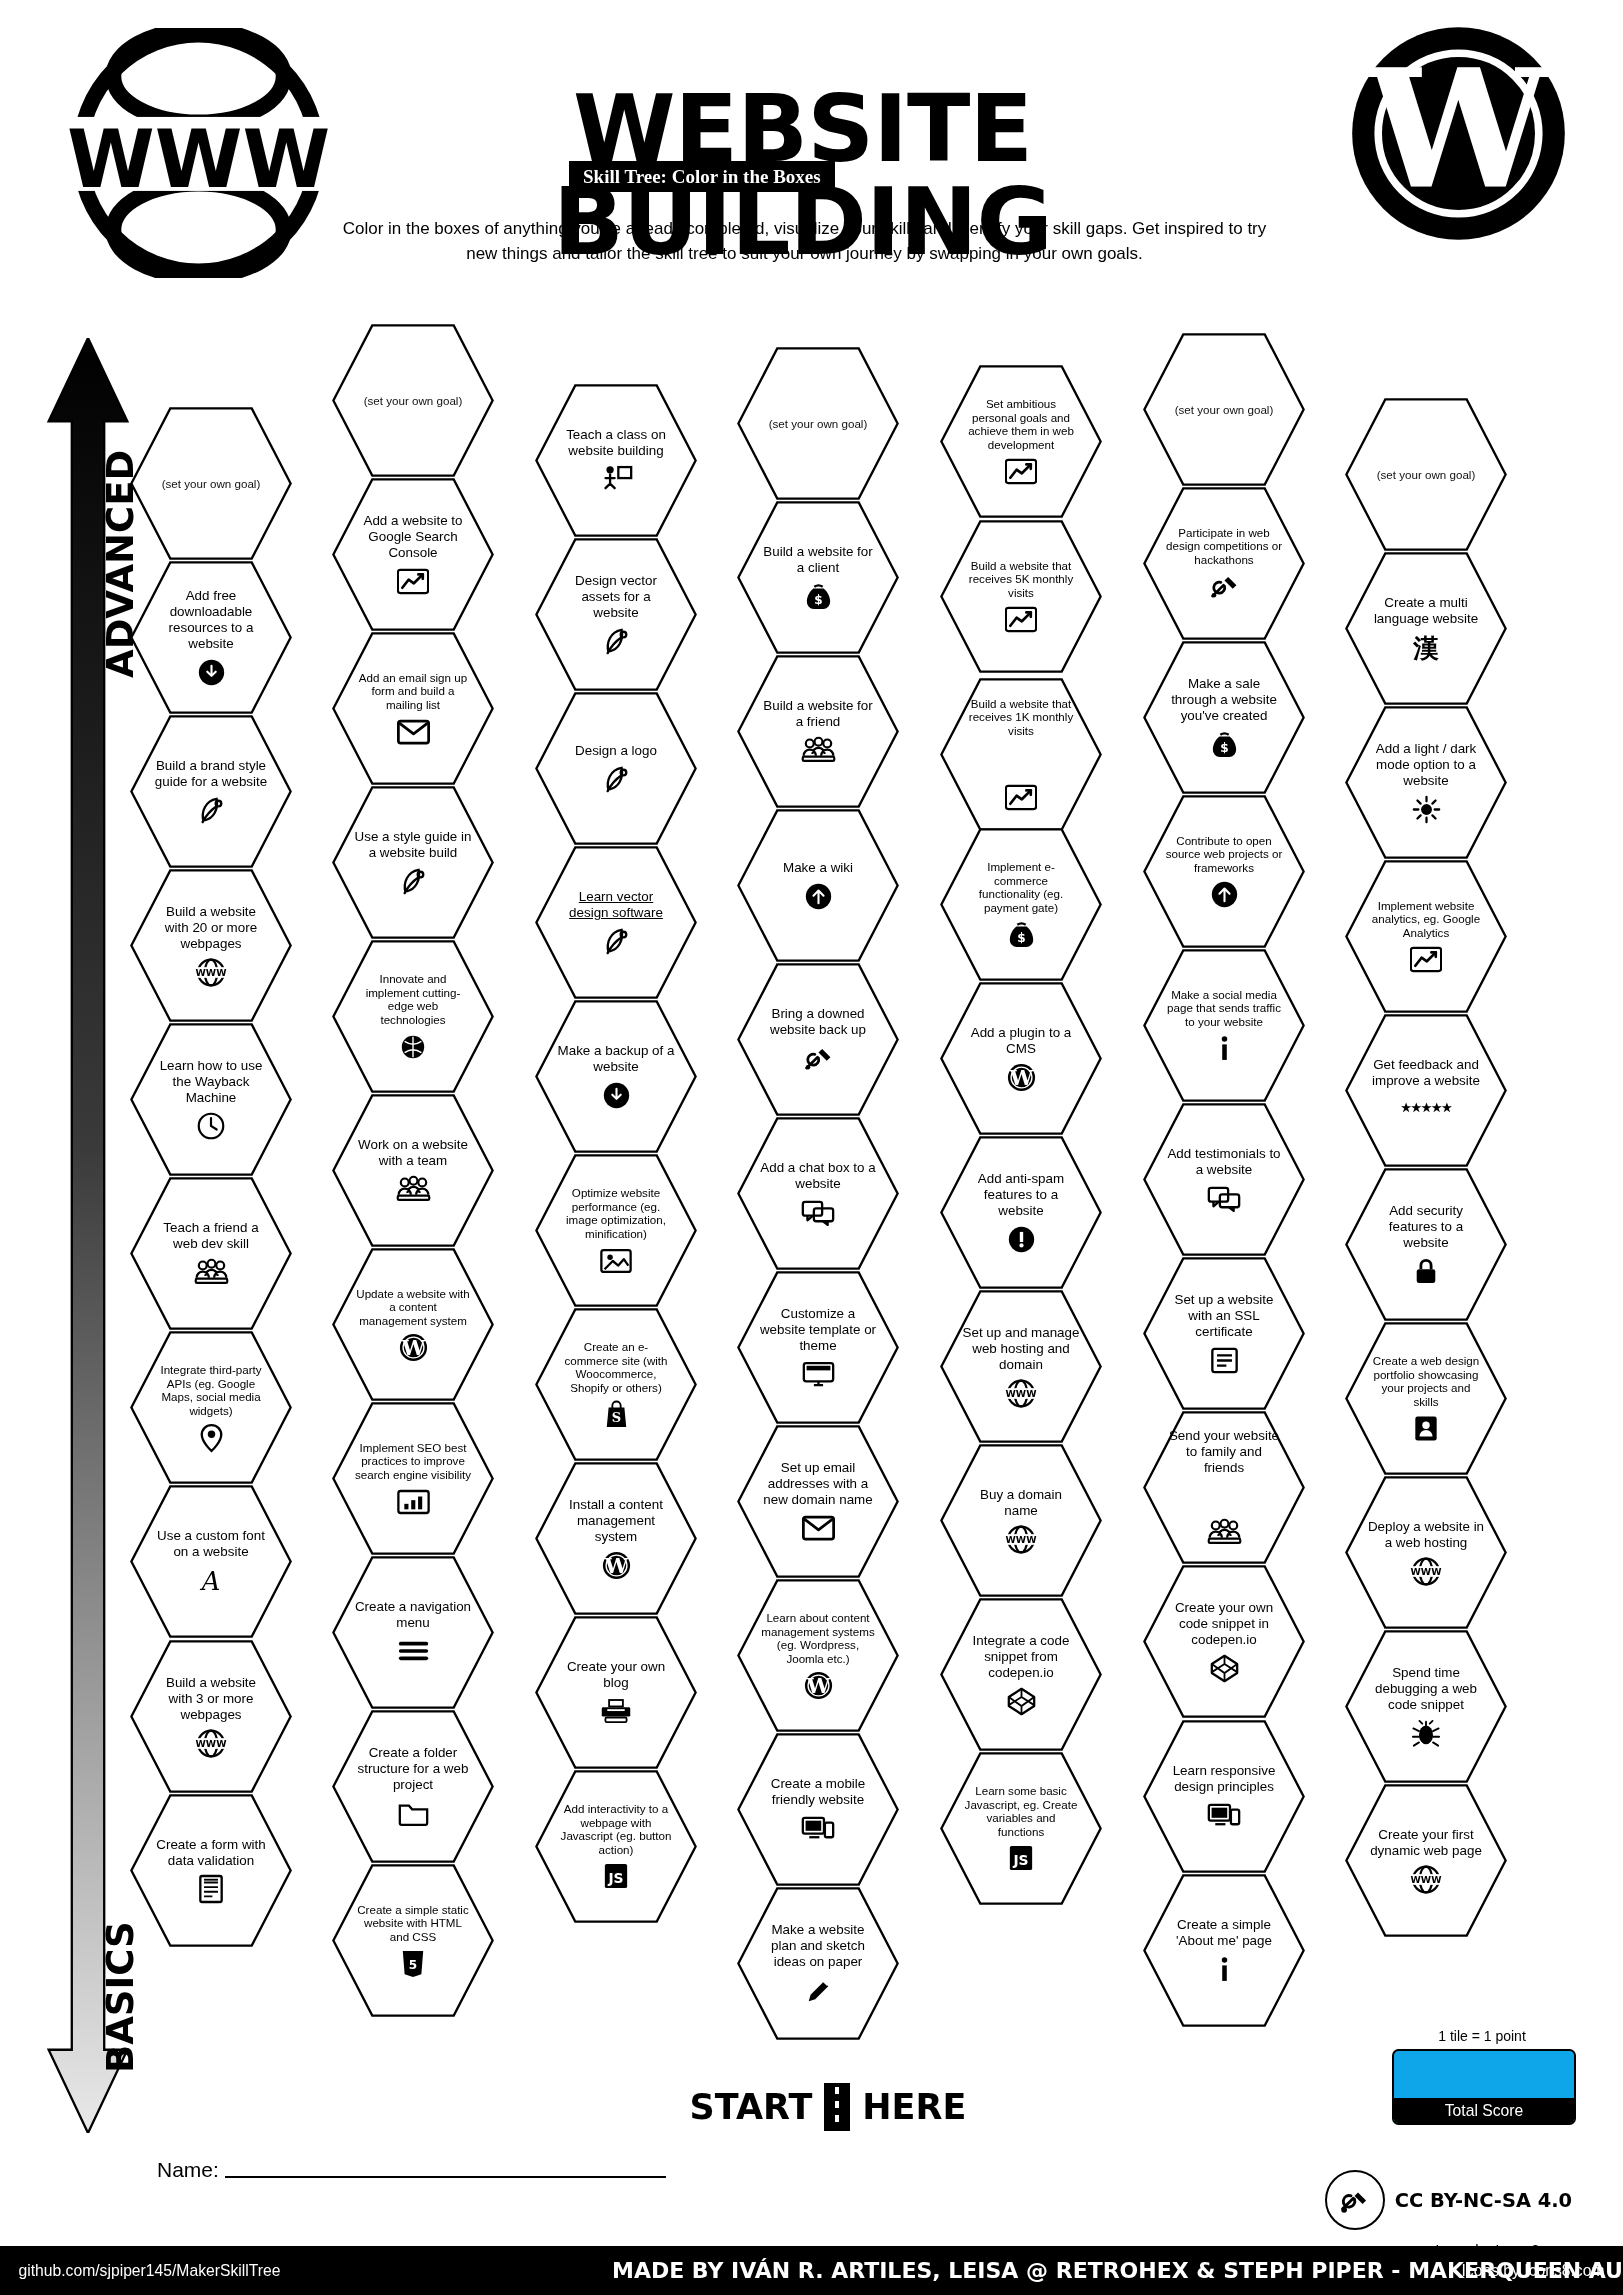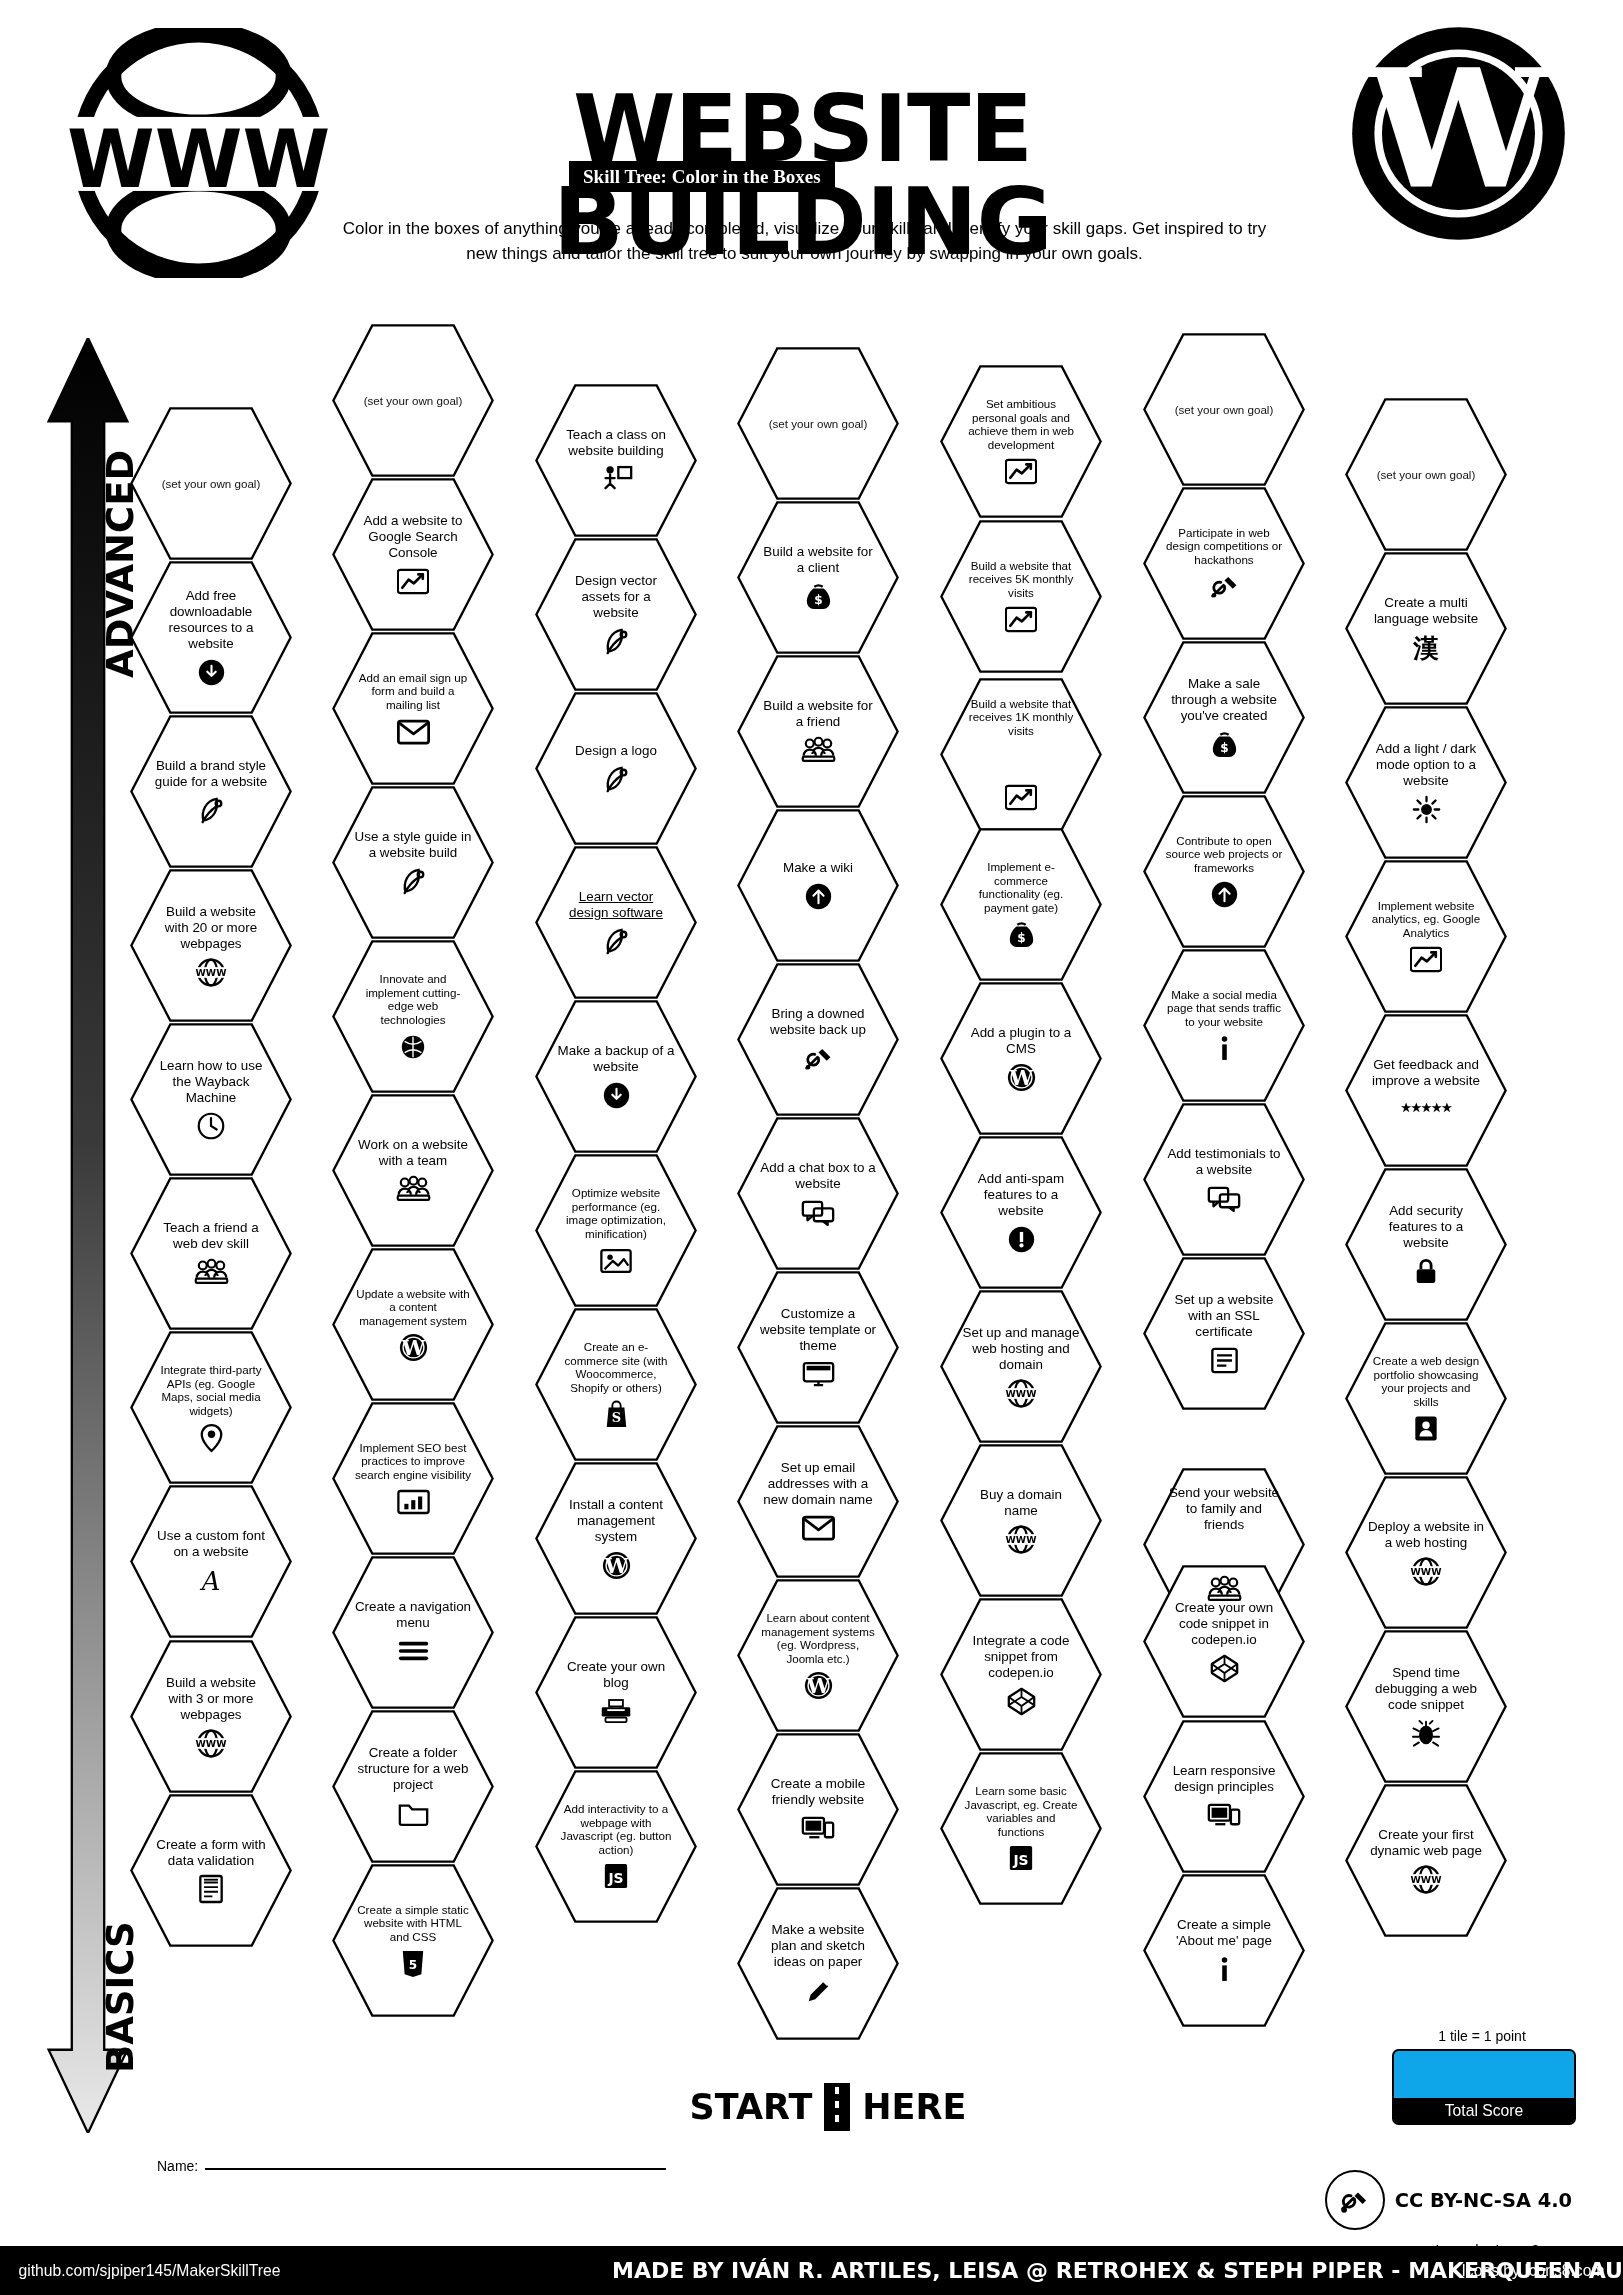--- a/index.html
+++ b/index.html
@@ -115,21 +115,21 @@
   }
   .score-label{
     position:absolute;left:0;bottom:0;width:180px;height:25px;
     background:#000;color:#fff;display:flex;align-items:center;justify-content:center;
     font-size:15.7px;border-radius:0 0 4.2px 4.2px;
   }
 
   
   .name-line{
     position:absolute;left:157px;top:2158px;width:509px;
-    font-size:14px;display:flex;align-items:flex-end;gap:6.5px;
+    font-size:21px;display:flex;align-items:flex-end;gap:6.5px;
   }
   .name-rule{flex:1;border-bottom:2.3px solid #000;height:4.6px;margin-bottom:3.7px;}
 
   
   .cc-wrap{position:absolute;right:51px;top:2170px;display:flex;align-items:center;gap:10.2px;}
   .cc-circle{
     width:56px;height:56px;border-radius:50%;border:2.3px solid #000;
     display:flex;align-items:center;justify-content:center;
   }
   .cc-text{font-size:19.4px;font-weight:bold;font-family:"DejaVu Sans", sans-serif;}
@@ -917,21 +917,21 @@
         <polygon points="87,3 263,3 347,165 263,327 87,327 3,165" fill="#ffffff" stroke="#000000" stroke-width="5"></polygon>
       </svg>
       <div class="hex-txt">Set up a website with an SSL certificate</div>
       <div class="hex-icon ic">
         <svg width="29" height="29" viewBox="0 0 62 62">
           <rect x="5" y="6" width="52" height="50" rx="5" fill="none" stroke="#000" stroke-width="5"></rect>
           <path d="M15 20 h32 M15 31 h32 M15 42 h20" stroke="#000" stroke-width="5"></path>
         </svg>
       </div>
     </div>
-    <div class="hex" style="left: 1143px; top: 1468px; gap: 36px;">
+    <div class="hex" style="left: 1143px; top: 1411px; gap: 36px;">
       <svg class="hex-bg" viewBox="0 0 350 330" preserveAspectRatio="none">
         <polygon points="87,3 263,3 347,165 263,327 87,327 3,165" fill="#ffffff" stroke="#000000" stroke-width="5"></polygon>
       </svg>
       <div class="hex-txt">Send your website to family and friends</div>
       <div class="hex-icon ic">
         <svg width="35" height="28" viewBox="0 0 80 62">
           <circle cx="20" cy="16" r="9" fill="none" stroke="#000" stroke-width="5"></circle>
           <circle cx="40" cy="12" r="9" fill="none" stroke="#000" stroke-width="5"></circle>
           <circle cx="60" cy="16" r="9" fill="none" stroke="#000" stroke-width="5"></circle>
           <path d="M6 44 a14 14 0 0 1 28 0 M46 44 a14 14 0 0 1 28 0 M26 40 a14 14 0 0 1 28 0" fill="none" stroke="#000" stroke-width="5"></path>

